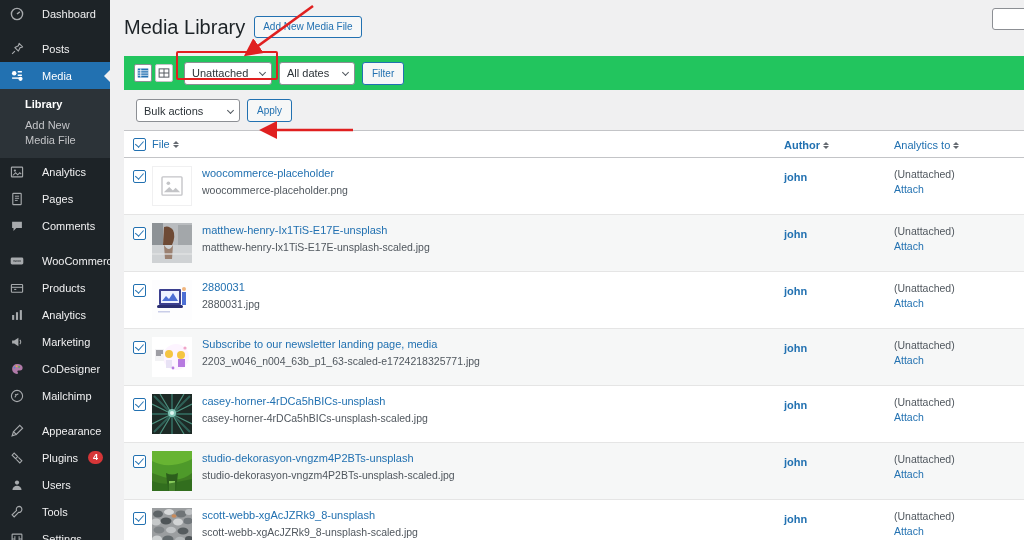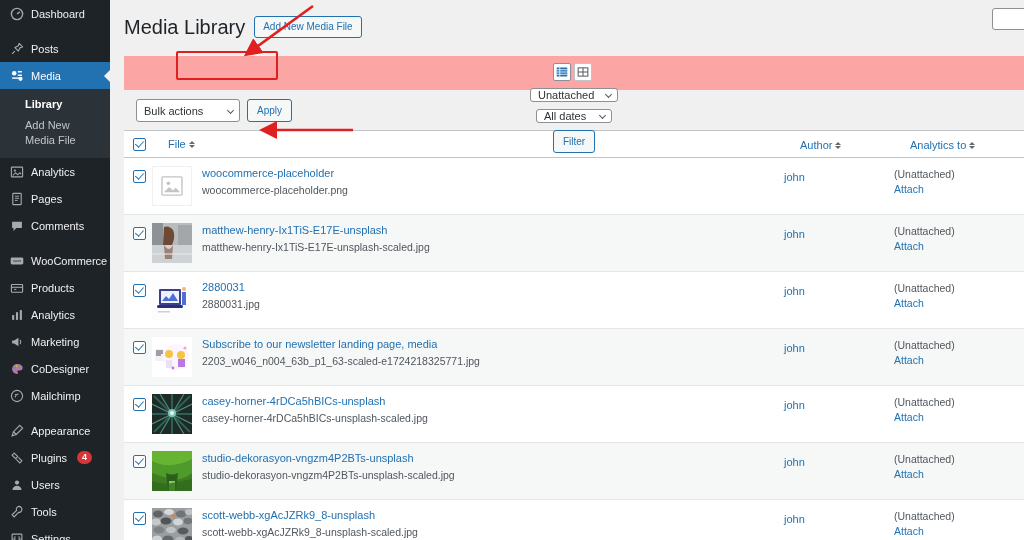--- a/index.html
+++ b/index.html
@@ -17,21 +17,21 @@
     width: 110px; min-width: 110px; height: 540px;
     background: #1d2327; color: #f0f0f1;
     font-size: 11px; overflow: hidden; position: relative;
   }
   .menu-item {
     display: flex; align-items: center; gap: 7px;
     padding: 6px 8px 6px 9px;
     color: #f0f0f1; line-height: 14px; position: relative;
     min-height: 23px;
   }
-  .menu-item .mlabel { white-space: nowrap; font-size: 11px; }
+  .menu-item .mlabel { white-space: nowrap; font-size: 11px; margin-left: 11px; }
   .menu-item.current { background: #2271b1; color: #fff; font-weight: 400; }
   .menu-item.current::after{
     content:""; position:absolute; right:-1px; top:50%; transform:translateY(-50%);
     border-style:solid; border-width:7px 7px 7px 0;
     border-color:transparent #f0f0f1 transparent transparent;
   }
   .menu-sep { height: 8px; }
   .submenu { background: #2c3338; padding: 5px 0 7px 16px; }
   .submenu .sub {
     padding: 3px 9px 3px 9px; font-size: 11px; color: #c3c4c7; line-height: 15px;
@@ -50,24 +50,23 @@
 
   .titlerow { display: flex; align-items: center; gap: 9px; margin-bottom: 17px; padding-top: 5px;}
   .page-title { font-size: 20px; font-weight: 400; color: #1d2327; line-height: 24px; }
   .btn {
     background: #f6f7f7; border: 1px solid #2271b1; color: #2271b1;
     border-radius: 3px; font-size: 10px; padding: 4px 8px; line-height: 12px;
     font-family: "Liberation Sans", sans-serif; cursor: pointer;
   }
 
   .toolbar {
-    background: #fca5a5; display: flex; align-items: center; gap: 7px;
+    background: #22c55e; display: flex; align-items: center; gap: 7px;
     padding: 7px 10px; border: 0; margin-right: 0;
     height: 34px;
-    flex-direction: column;
   }
   .viewtoggle { display: flex; gap: 3px; margin-right: 4px; }
   .vbtn {
     width: 18px; height: 18px; border: 1px solid #c3c4c7; border-radius: 2px;
     background: #fff; display: flex; align-items: center; justify-content: center;
   }
   .vbtn.active { border-color: #8c8f94; }
 
   .select {
     position: relative; border: 1px solid #8c8f94; border-radius: 3px;
@@ -97,26 +96,26 @@
   }
 
   
   .table { background: #fff; border-top: 1px solid #c3c4c7; width: 910px; }
   .trow { display: flex; align-items: flex-start; border-bottom: 1px solid #e5e5e5; }
   .thead { background: #fff; border-bottom: 1px solid #c3c4c7; height: 27px; align-items: center; }
   .c-cb   { width: 28px; min-width: 28px; padding: 7px 0 0 9px; }
   .thead .c-cb { padding-top: 0; display: flex; align-items: center; }
   .c-file { flex: 1; padding: 8px 6px 8px 0; display: flex; gap: 10px; }
   .thead .c-file { padding: 0; align-items: center; }
-  .c-auth { width: 110px; min-width: 110px; padding: 9px 0 0 0; }
+  .c-auth { width: 110px; min-width: 110px; padding: 9px 0 0 0; font-weight: bold; }
   .thead .c-auth { padding: 0; }
   .c-upl  { width: 140px; min-width: 140px; padding: 9px 0 0 0; }
   .thead .c-upl { padding: 0; }
 
-  .th { font-size: 11px; color: #2271b1; display: inline-flex; align-items: center; gap: 3px; margin-left: 16px; }
+  .th { font-size: 11px; color: #2271b1; display: inline-flex; align-items: center; gap: 3px; }
   .sortarrows { display: inline-flex; flex-direction: column; gap: 1px; }
   .sortarrows i { display: block; width: 0; height: 0; border-style: solid; }
   .sortarrows i.up   { border-width: 0 3px 3.5px 3px; border-color: transparent transparent #646970 transparent; }
   .sortarrows i.down { border-width: 3.5px 3px 0 3px; border-color: #646970 transparent transparent transparent; }
 
   .cb {
     width: 13px; height: 13px; border: 1px solid #8c8f94; border-radius: 2px;
     background: #fff; display: inline-flex; align-items: center; justify-content: center;
     position: relative;
   }

